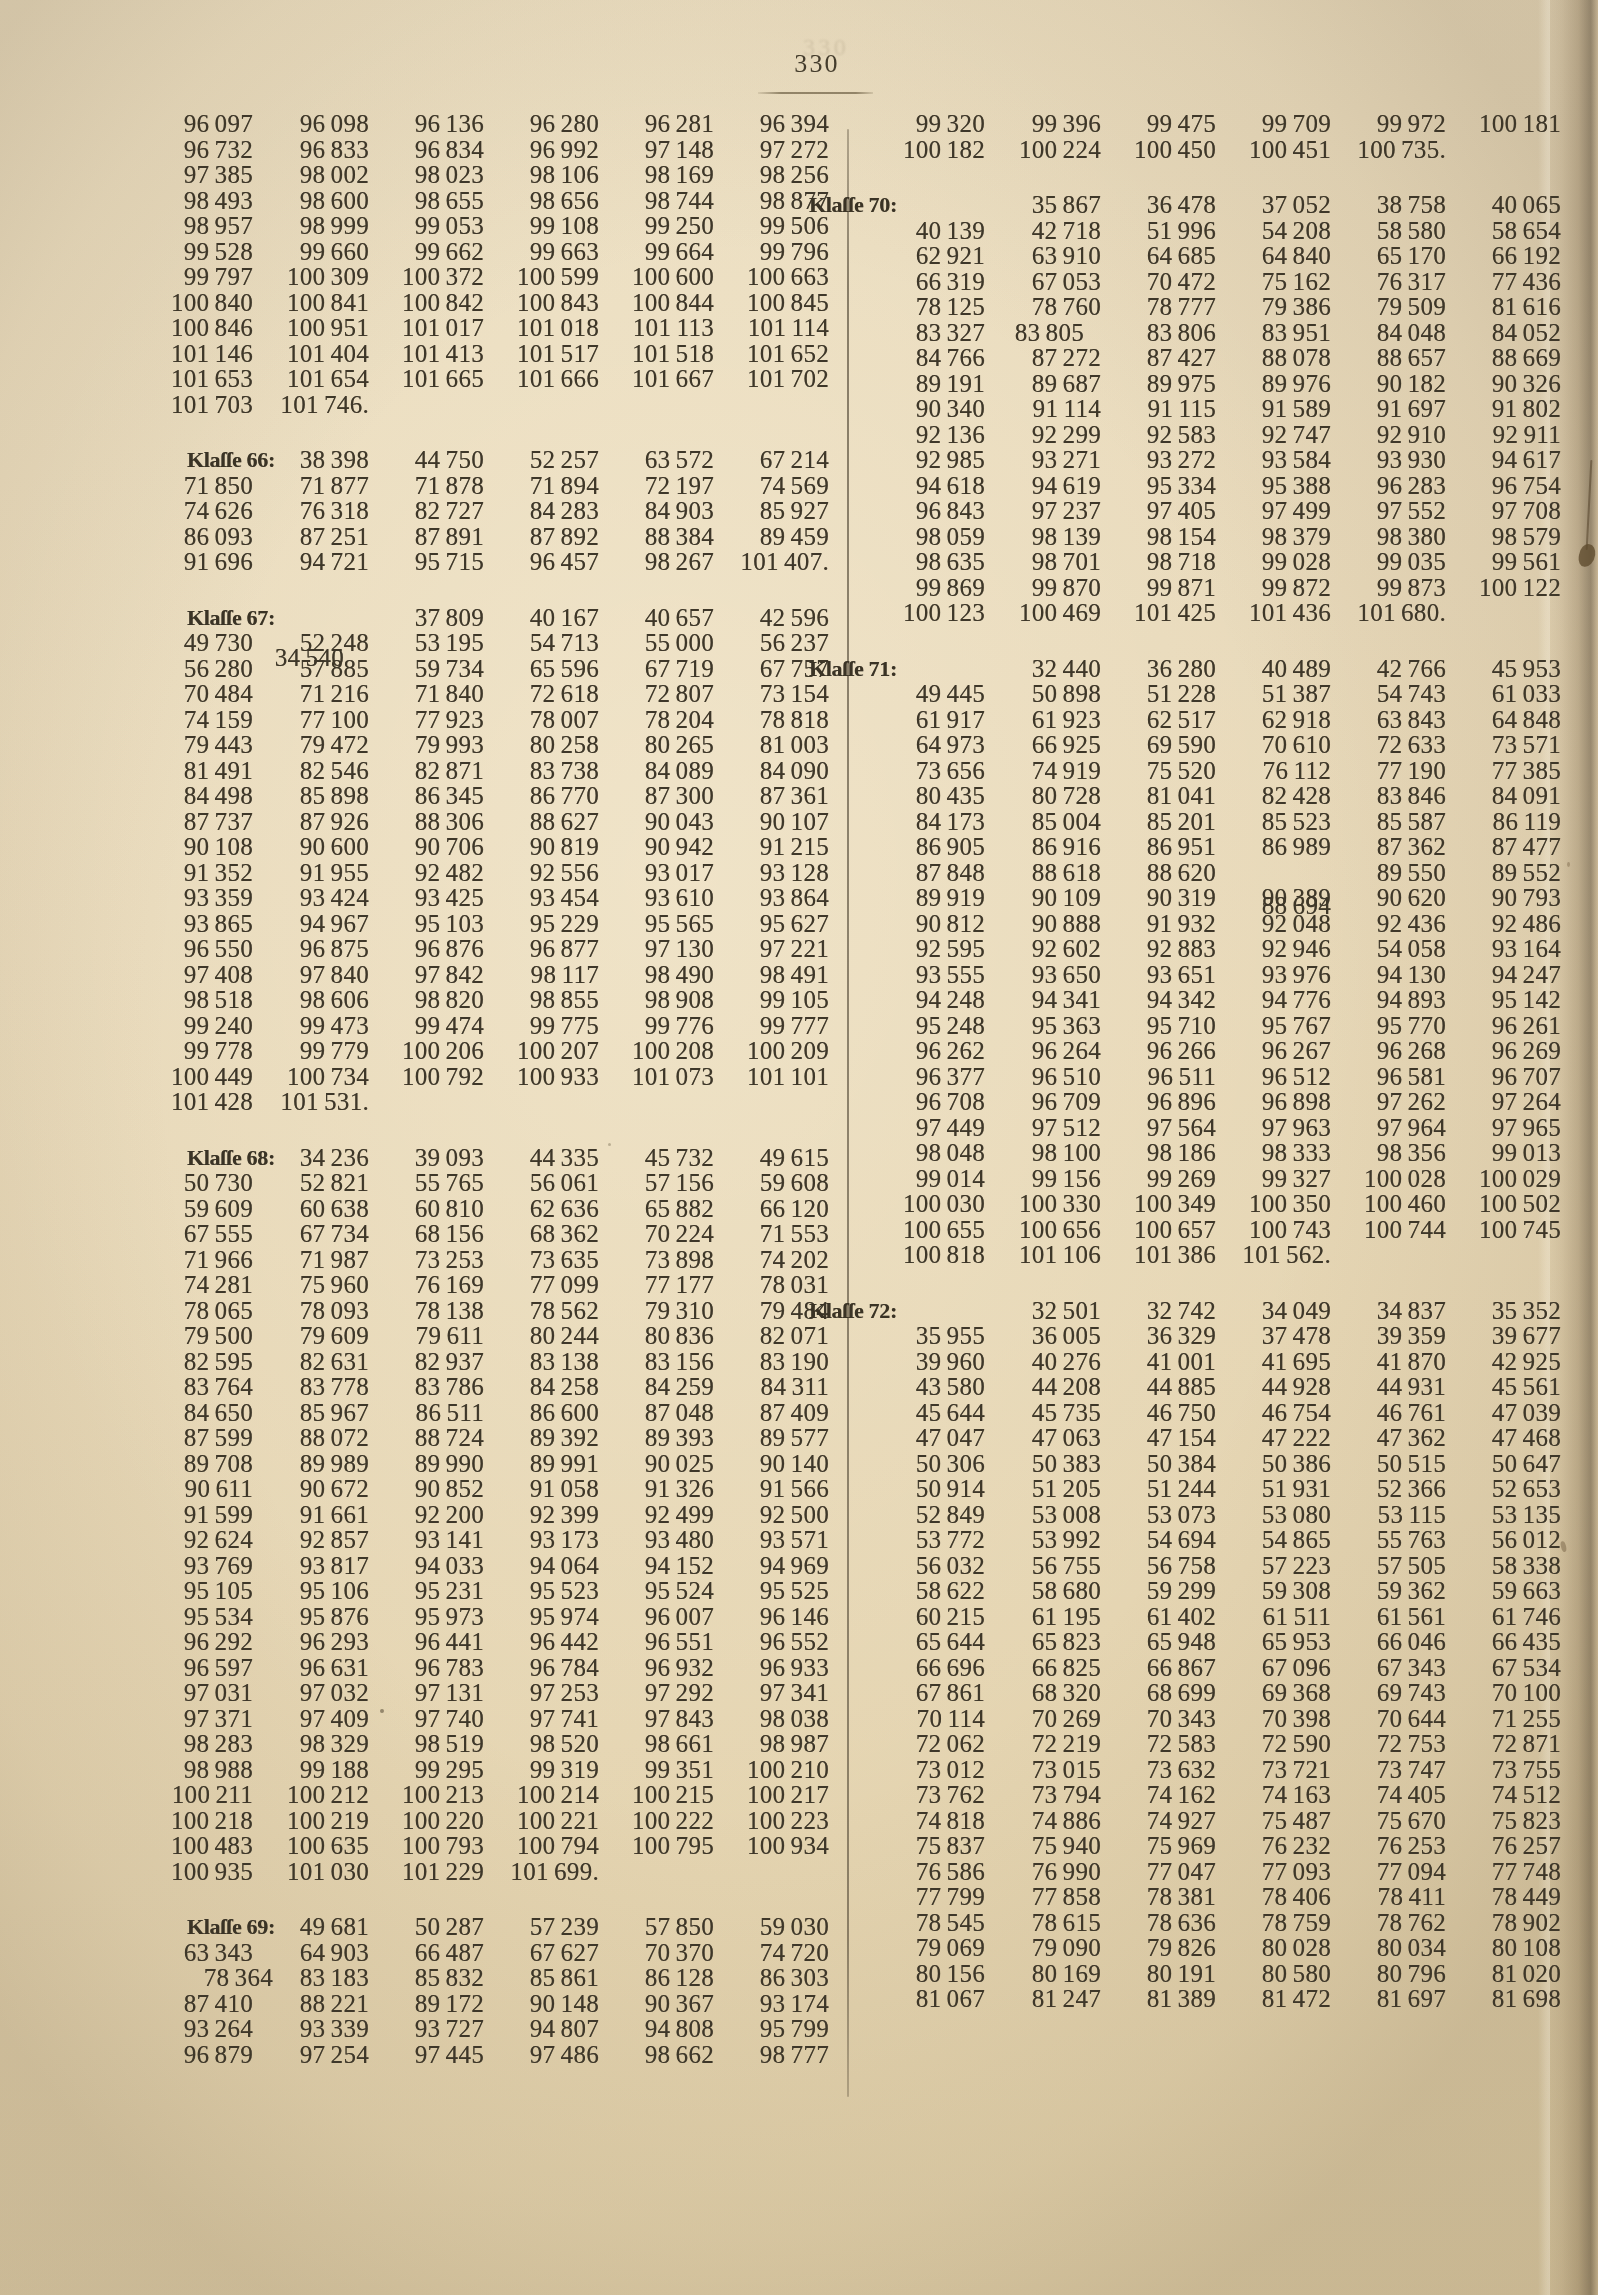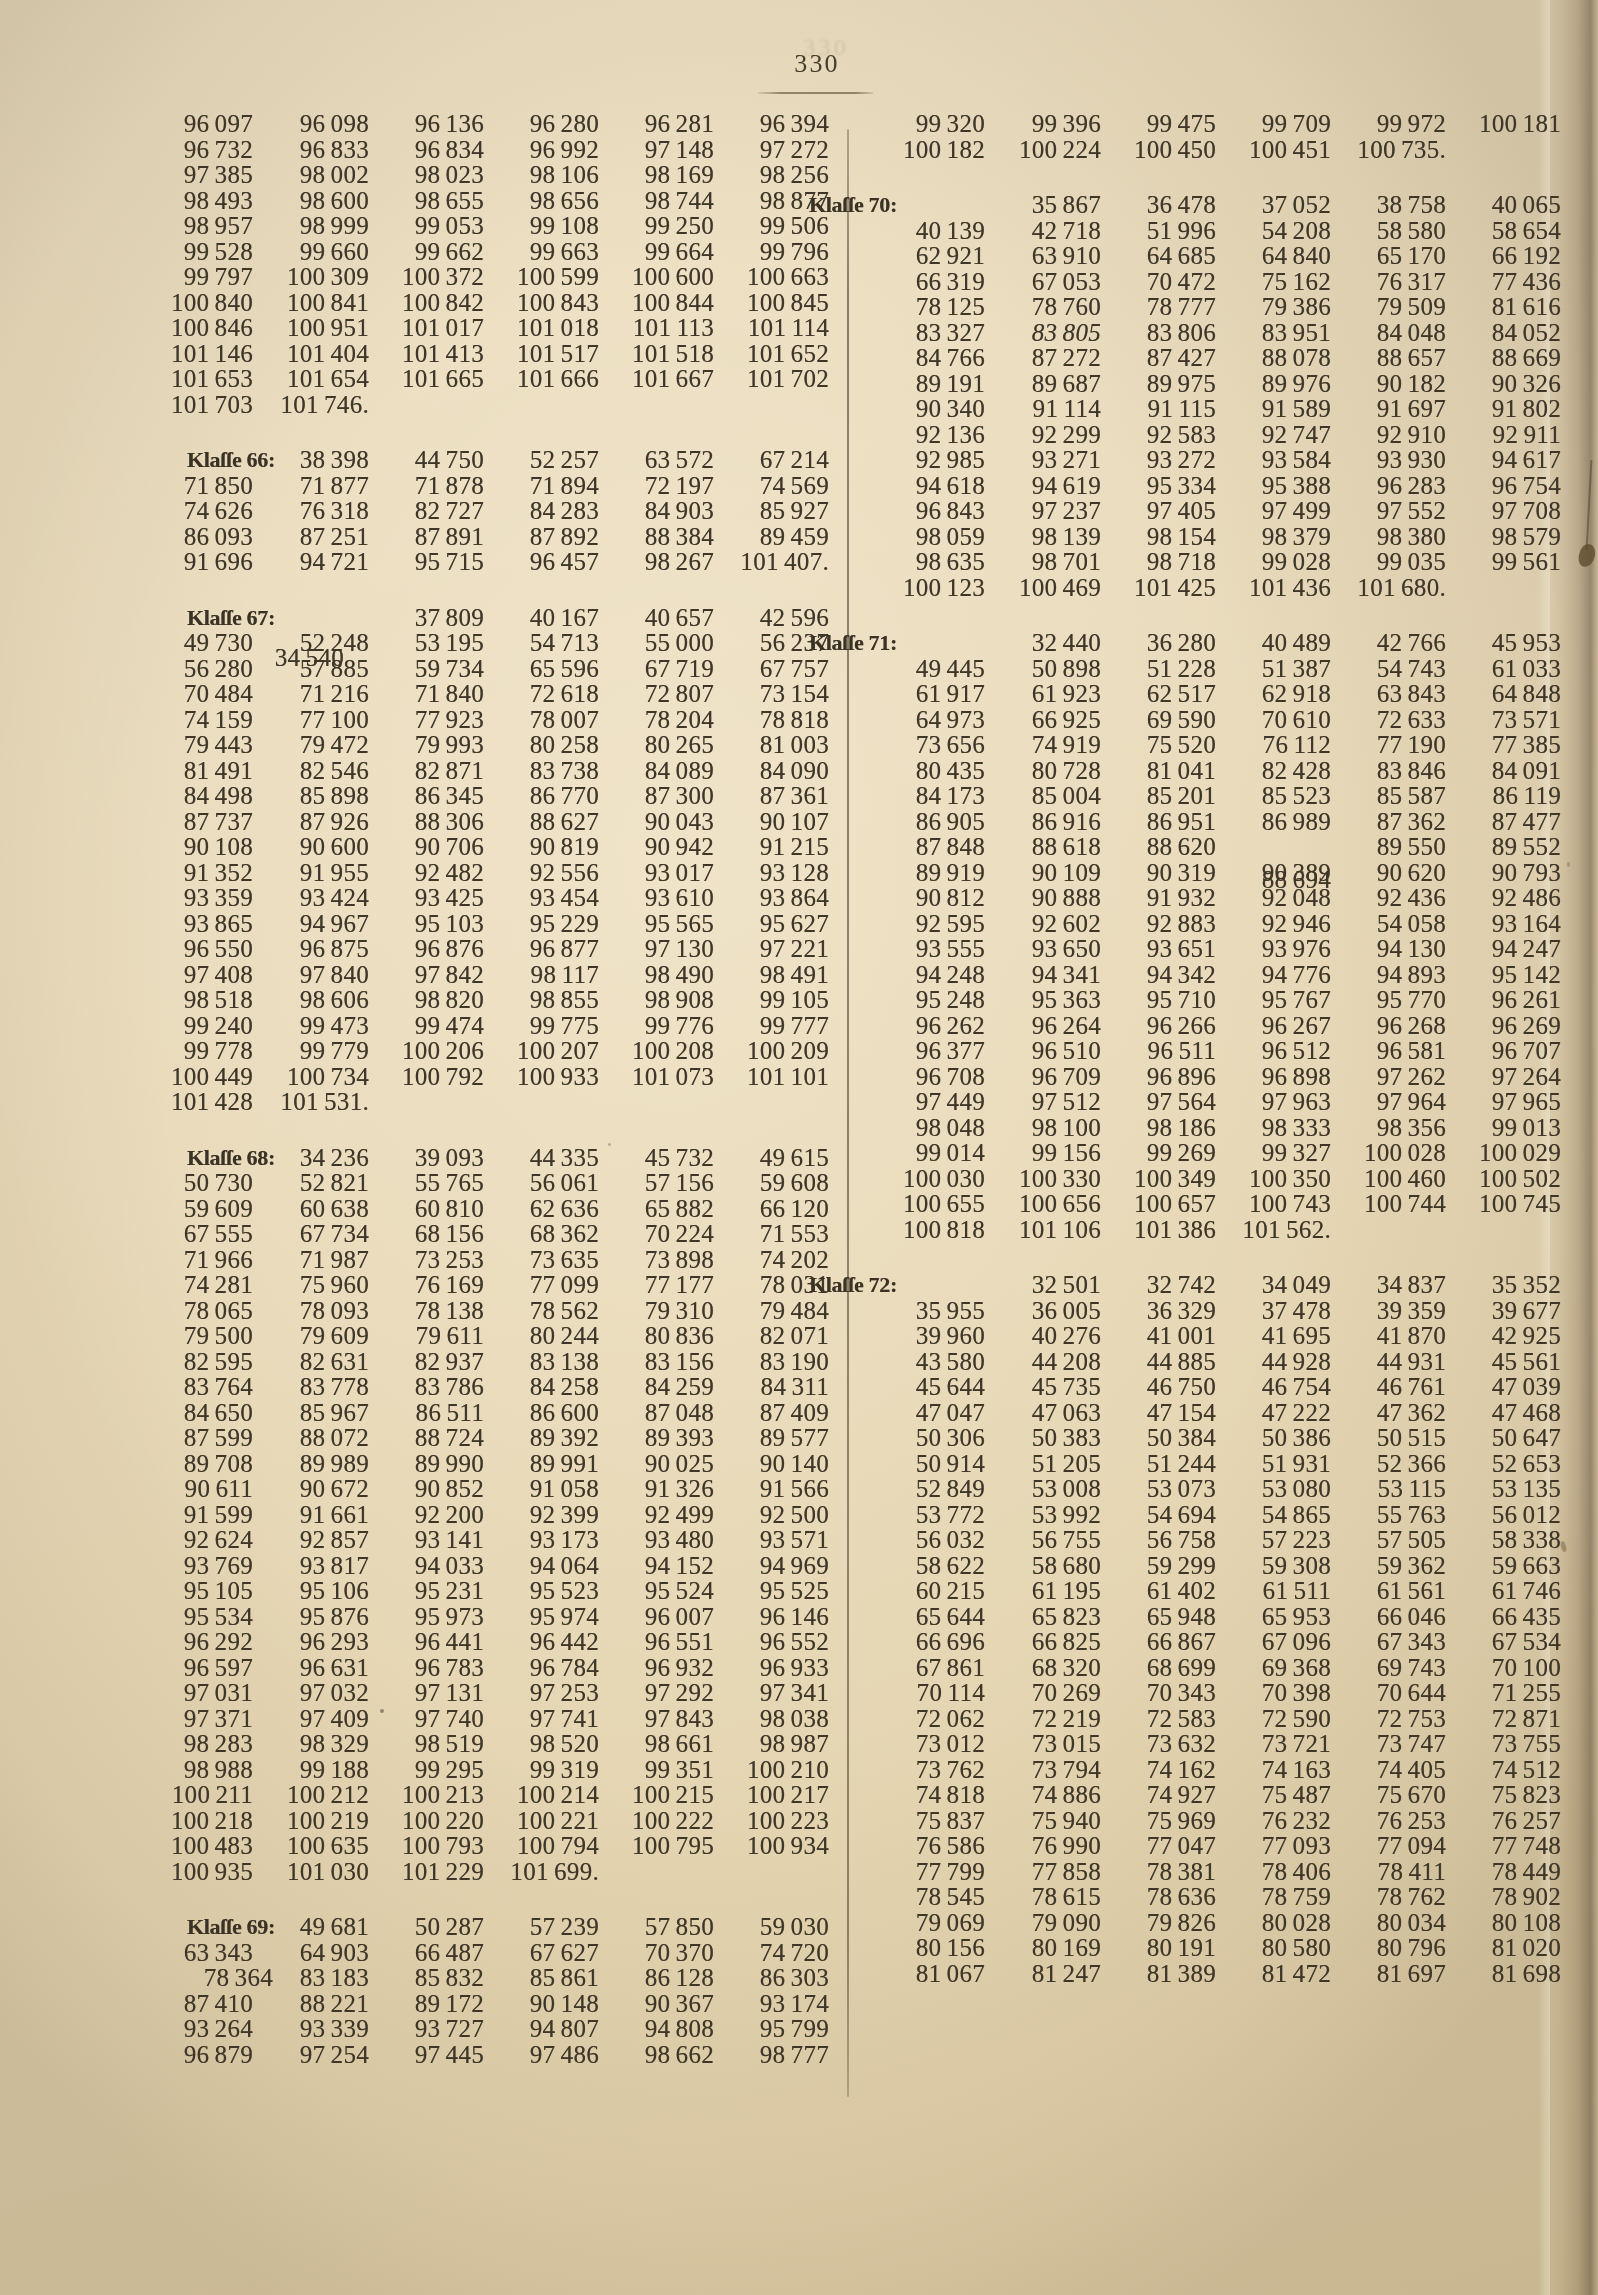--- a/index.html
+++ b/index.html
@@ -703,21 +703,21 @@
       <div class="row">
         <span class="num" style="right: 576px;">78 125</span>
         <span class="num" style="right: 460px;">78 760</span>
         <span class="num" style="right: 345px;">78 777</span>
         <span class="num" style="right: 230px;">79 386</span>
         <span class="num" style="right: 115px;">79 509</span>
         <span class="num" style="right: 0px;">81 616</span>
       </div>
       <div class="row">
         <span class="num" style="right: 576px;">83 327</span>
-        <span class="num" style="right: 460px; font-style: italic;">83 805</span>
+        <span class="num" style="right: 477px;">83 805</span>
         <span class="num" style="right: 345px;">83 806</span>
         <span class="num" style="right: 230px;">83 951</span>
         <span class="num" style="right: 115px;">84 048</span>
         <span class="num" style="right: 0px;">84 052</span>
       </div>
       <div class="row">
         <span class="num" style="right: 576px;">84 766</span>
         <span class="num" style="right: 460px;">87 272</span>
         <span class="num" style="right: 345px;">87 427</span>
         <span class="num" style="right: 230px;">88 078</span>
@@ -780,20 +780,28 @@
         <span class="num" style="right: 115px;">98 380</span>
         <span class="num" style="right: 0px;">98 579</span>
       </div>
       <div class="row">
         <span class="num" style="right: 576px;">98 635</span>
         <span class="num" style="right: 460px;">98 701</span>
         <span class="num" style="right: 345px;">98 718</span>
         <span class="num" style="right: 230px;">99 028</span>
         <span class="num" style="right: 115px;">99 035</span>
         <span class="num" style="right: 0px;">99 561</span>
+      </div>
+      <div class="row">
+        <span class="num" style="right: 576px;">99 869</span>
+        <span class="num" style="right: 460px;">99 870</span>
+        <span class="num" style="right: 345px;">99 871</span>
+        <span class="num" style="right: 230px;">99 872</span>
+        <span class="num" style="right: 115px;">99 873</span>
+        <span class="num" style="right: 0px;">100 122</span>
       </div>
       <div class="row">
         <span class="num" style="right: 576px;">100 123</span>
         <span class="num" style="right: 460px;">100 469</span>
         <span class="num" style="right: 345px;">101 425</span>
         <span class="num" style="right: 230px;">101 436</span>
         <span class="num" style="right: 115px;">101 680.</span>
       </div>
     </div>
     <div class="block">

